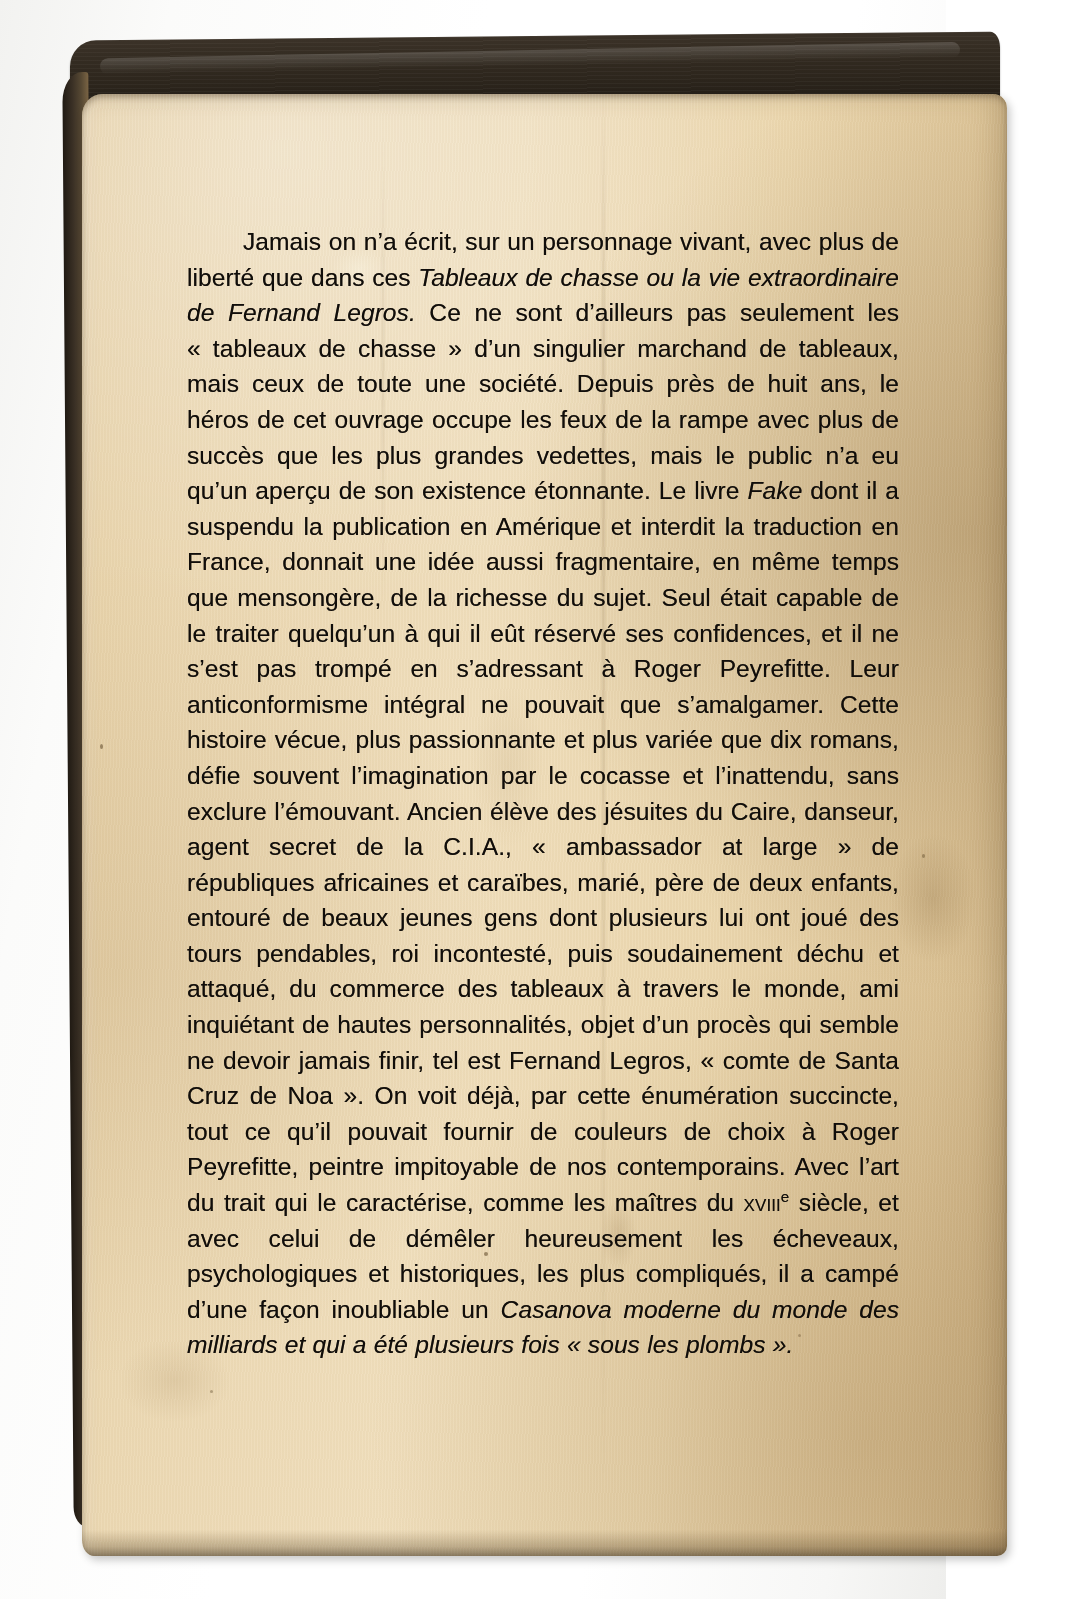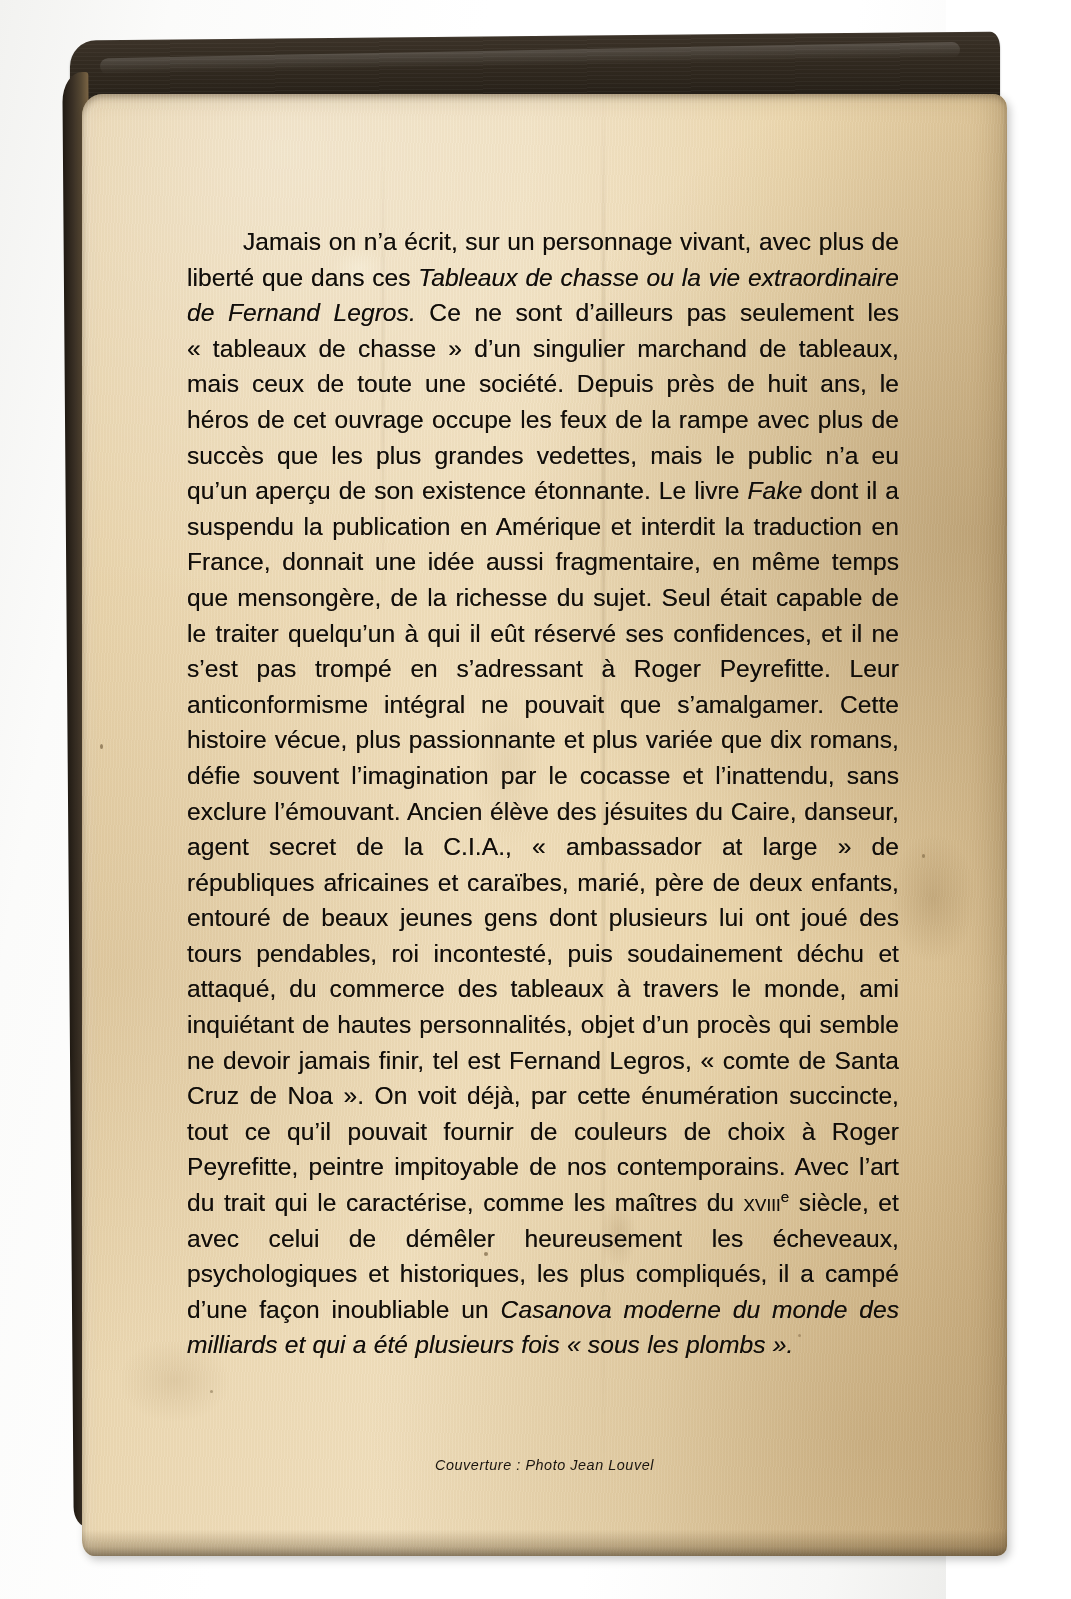--- a/index.html
+++ b/index.html
@@ -150,21 +150,20 @@
       <span class="speck" style="left:402px;top:1158px;width:4px;height:4px;"></span>
       <span class="speck" style="left:612px;top:1106px;width:3px;height:3px;opacity:.4;"></span>
       <span class="speck" style="left:716px;top:1240px;width:3px;height:3px;opacity:.35;"></span>
       <span class="speck" style="left:128px;top:1296px;width:3px;height:3px;opacity:.4;"></span>
       <span class="speck" style="left:840px;top:760px;width:3px;height:4px;opacity:.45;"></span>
 
       <div id="blurb">
         <p>Jamais on n’a écrit, sur un personnage vivant, avec plus de liberté que dans ces <i>Tableaux de chasse ou la vie extraordinaire de Fernand Legros.</i> Ce ne sont d’ailleurs pas seulement les «&nbsp;tableaux de chasse&nbsp;» d’un singulier marchand de tableaux, mais ceux de toute une société. Depuis près de huit ans, le héros de cet ouvrage occupe les feux de la rampe avec plus de succès que les plus grandes vedettes, mais le public n’a eu qu’un aperçu de son existence étonnante. Le livre <i>Fake</i> dont il a suspendu la publication en Amérique et interdit la traduction en France, donnait une idée aussi fragmentaire, en même temps que mensongère, de la richesse du sujet. Seul était capable de le traiter quelqu’un à qui il eût réservé ses confidences, et il ne s’est pas trompé en s’adressant à Roger Peyrefitte. Leur anticonformisme intégral ne pouvait que s’amalgamer. Cette histoire vécue, plus passionnante et plus variée que dix romans, défie souvent l’imagination par le cocasse et l’inattendu, sans exclure l’émouvant. Ancien élève des jésuites du Caire, danseur, agent secret de la C.I.A., «&nbsp;ambassador at large&nbsp;» de républiques africaines et caraïbes, marié, père de deux enfants, entouré de beaux jeunes gens dont plusieurs lui ont joué des tours pendables, roi incontesté, puis soudainement déchu et attaqué, du commerce des tableaux à travers le monde, ami inquiétant de hautes personnalités, objet d’un procès qui semble ne devoir jamais finir, tel est Fernand Legros, «&nbsp;comte de Santa Cruz de Noa&nbsp;». On voit déjà, par cette énumération succincte, tout ce qu’il pouvait fournir de couleurs de choix à Roger Peyrefitte, peintre impitoyable de nos contemporains. Avec l’art du trait qui le caractérise, comme les maîtres du <span class="sc">XVIII</span><sup>e</sup> siècle, et avec celui de démêler heureusement les écheveaux, psychologiques et historiques, les plus compliqués, il a campé d’une façon inoubliable un <i>Casanova moderne du monde des milliards et qui a été plusieurs fois «&nbsp;sous les plombs&nbsp;».</i></p>
       </div>
 
-      <div id="credit">Couverture : Photo Jean Louvel</div>
 
       <div id="footline">
         
         
         
       </div>
 
       <div id="bottom-wear"></div>
     </div>
 

